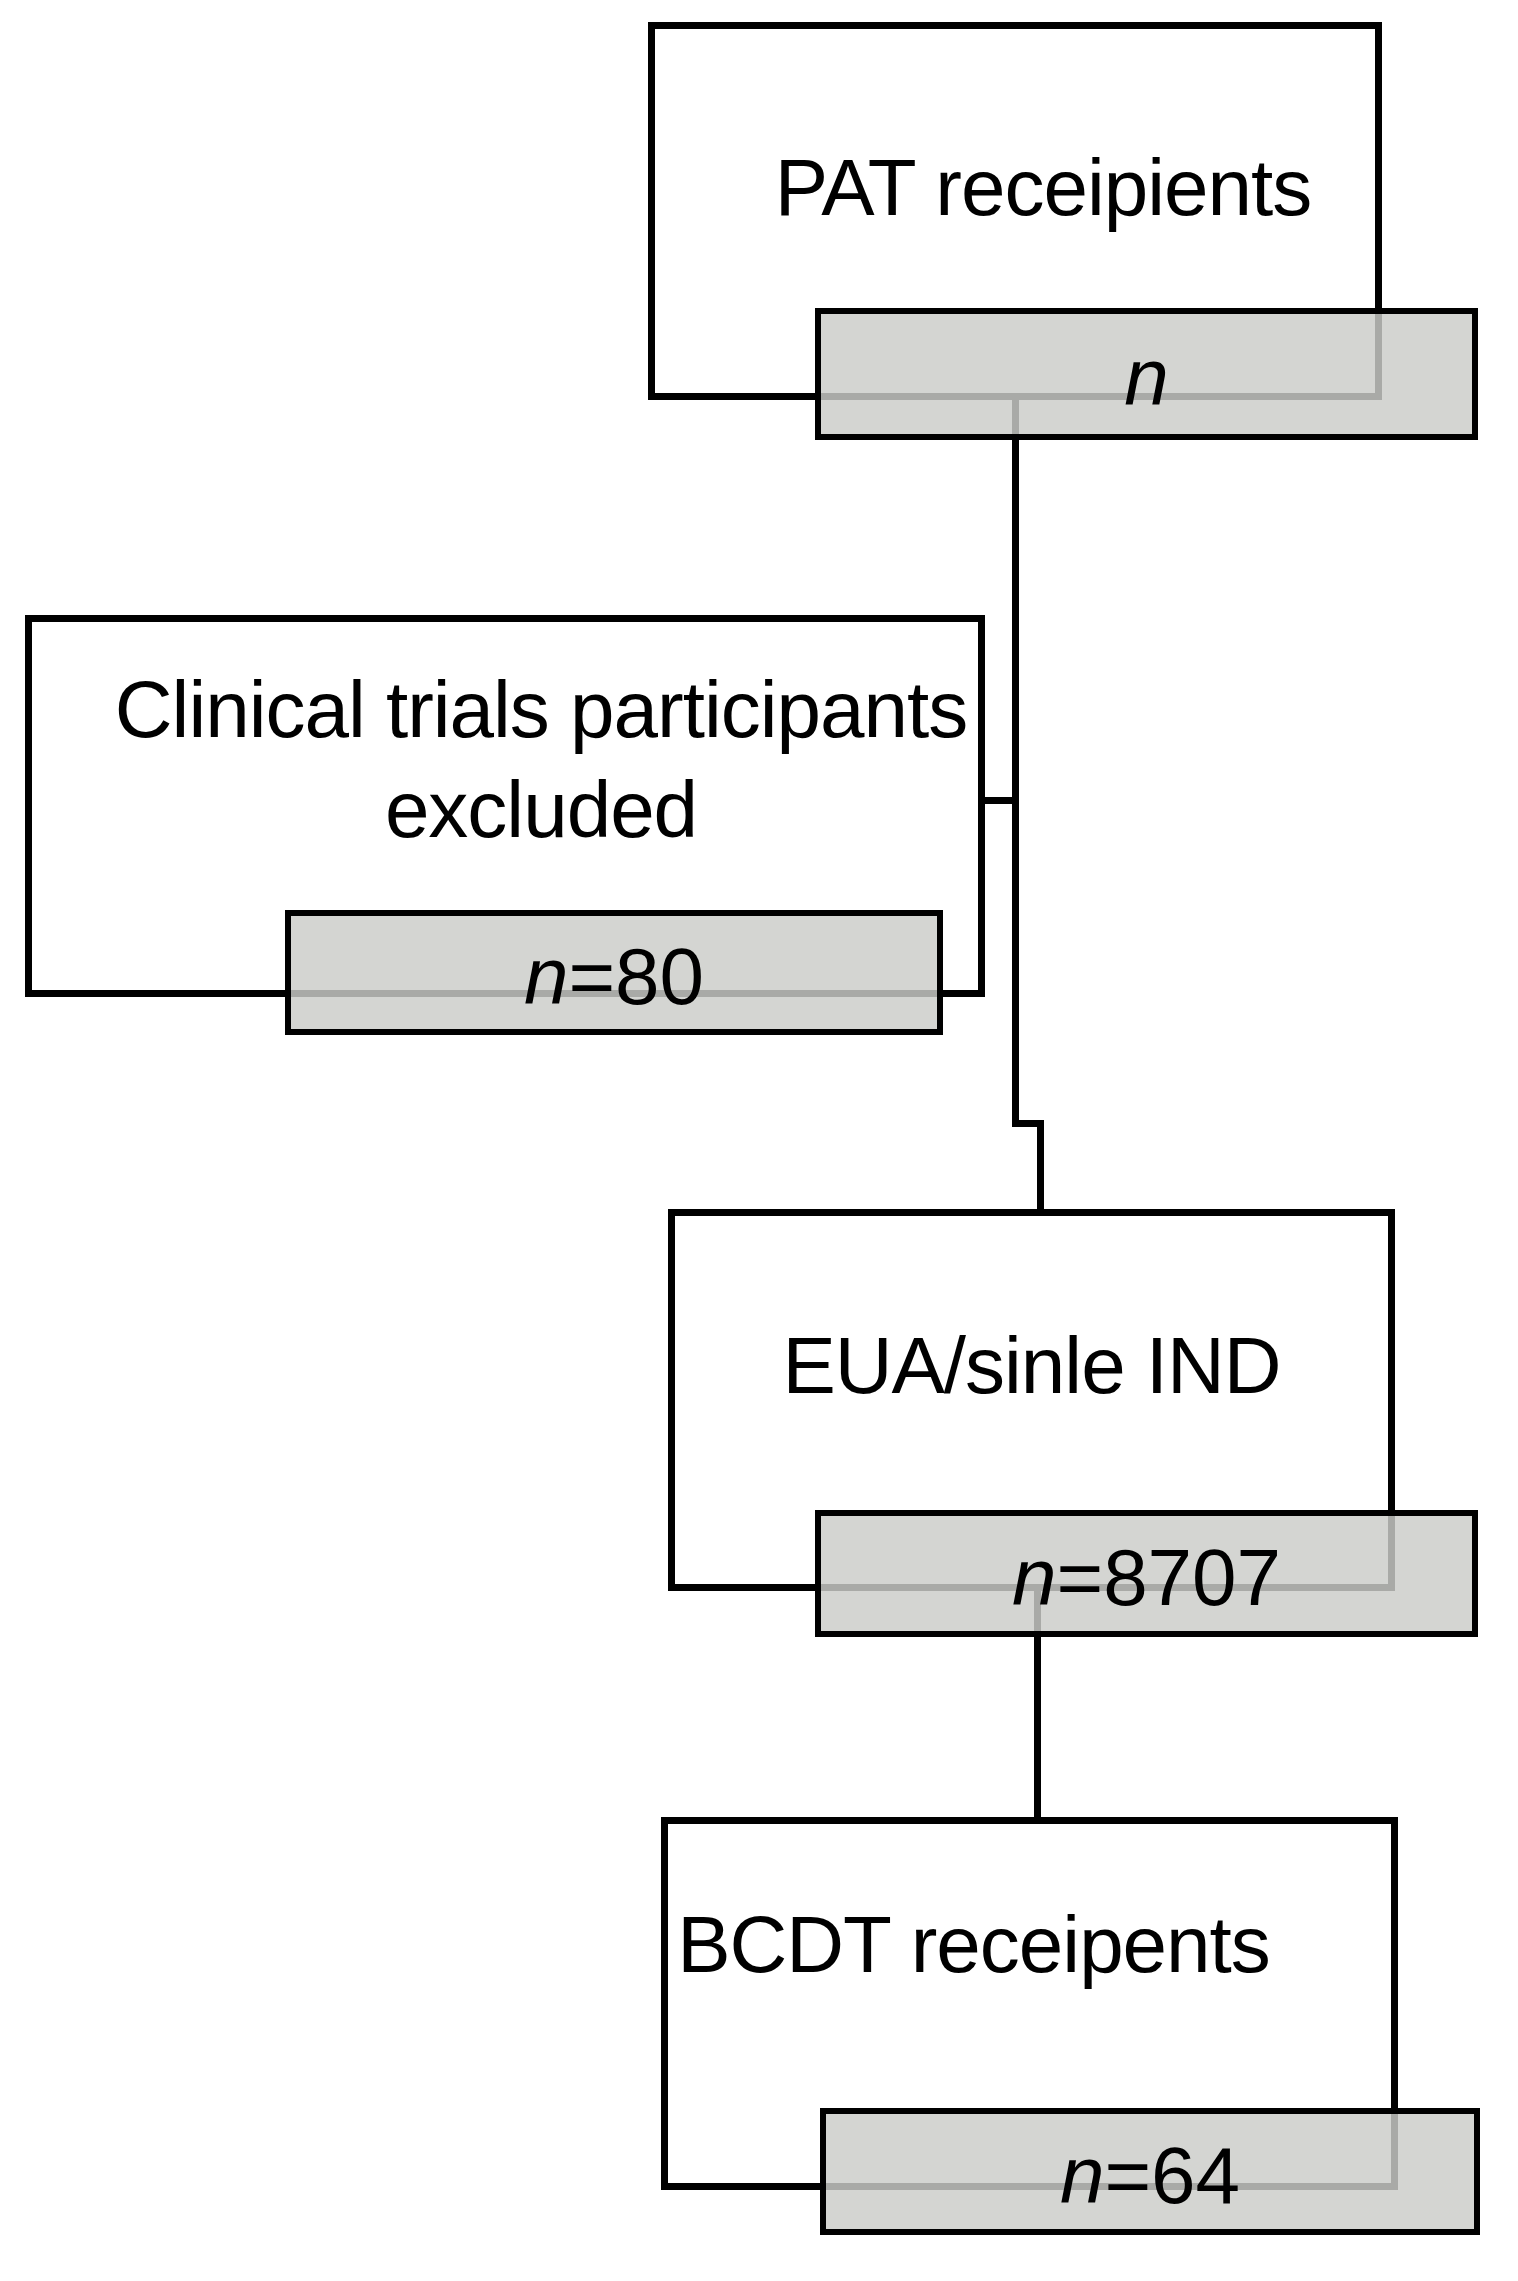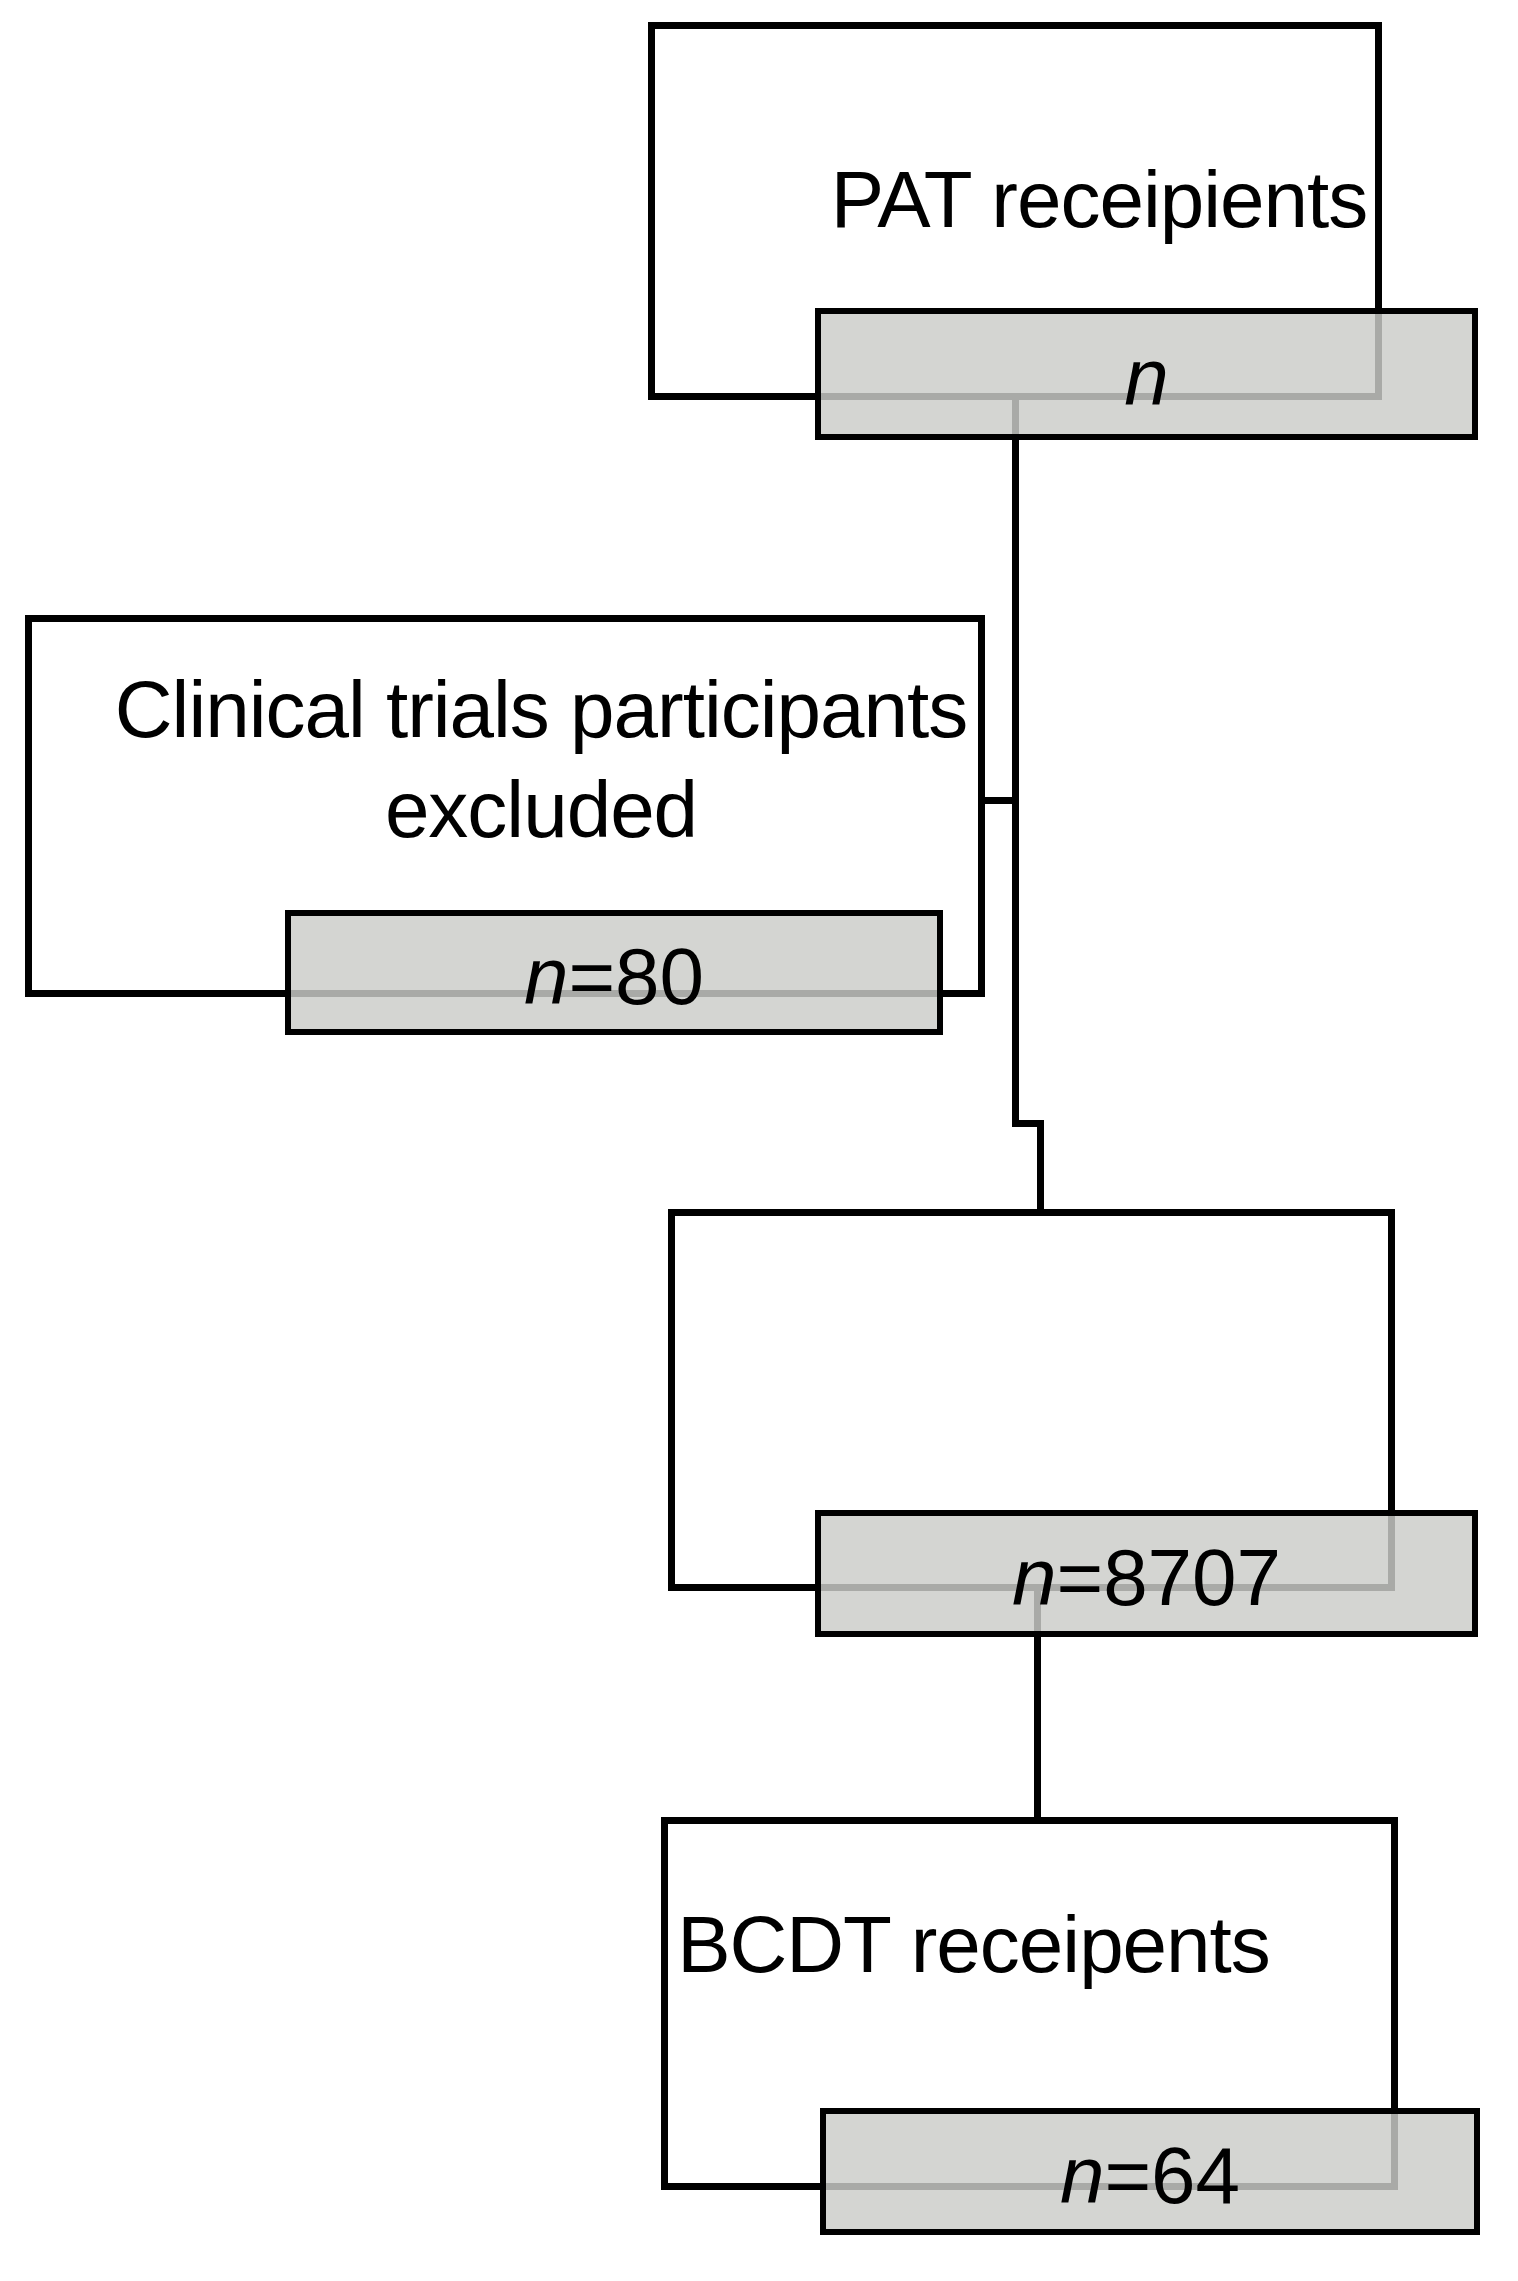--- a/index.html
+++ b/index.html
@@ -61,23 +61,24 @@
   <div class="wbox" style="left:25px;  top:615px;  width:960px; height:382px;"></div>
   <div class="wbox" style="left:668px; top:1209px; width:727px; height:382px;"></div>
   <div class="wbox" style="left:661px; top:1817px; width:737px; height:373px;"></div>
 
   <div class="line" style="left:1012px; top:395px;  width:7px;  height:732px;"></div>
   <div class="line" style="left:1012px; top:1120px; width:32px; height:7px;"></div>
   <div class="line" style="left:1037px; top:1120px; width:7px;  height:95px;"></div>
   <div class="line" style="left:978px;  top:797px;  width:41px; height:7px;"></div>
   <div class="line" style="left:1034px; top:1591px; width:7px;  height:231px;"></div>
 
-  <div class="title" style="left:680px; top:138px;  width:838px;margin-top:12px;">PAT receipients</div>
+  <div class="title" style="left:624px; top:138px;  width:838px;">PAT receipients</div>
   <div class="title" style="left:25px;  top:660px;  width:1032px;">Clinical trials participants
 excluded</div>
+  <div class="title" style="left:668px; top:1316px; width:727px;">EUA/sinle IND</div>
   <div class="title" style="left:661px; top:1895px; width:625px;">BCDT receipents</div>
 
   <div class="gbox" style="left:815px; top:308px;  width:663px; height:132px;">
     <span class="nsym">n</span>
   </div>
   <div class="gbox" style="left:285px; top:910px;  width:658px; height:125px;">
     <span class="nsym">n</span>
       <span>=80</span>
   </div>
   <div class="gbox" style="left:815px; top:1510px; width:663px; height:127px;">

